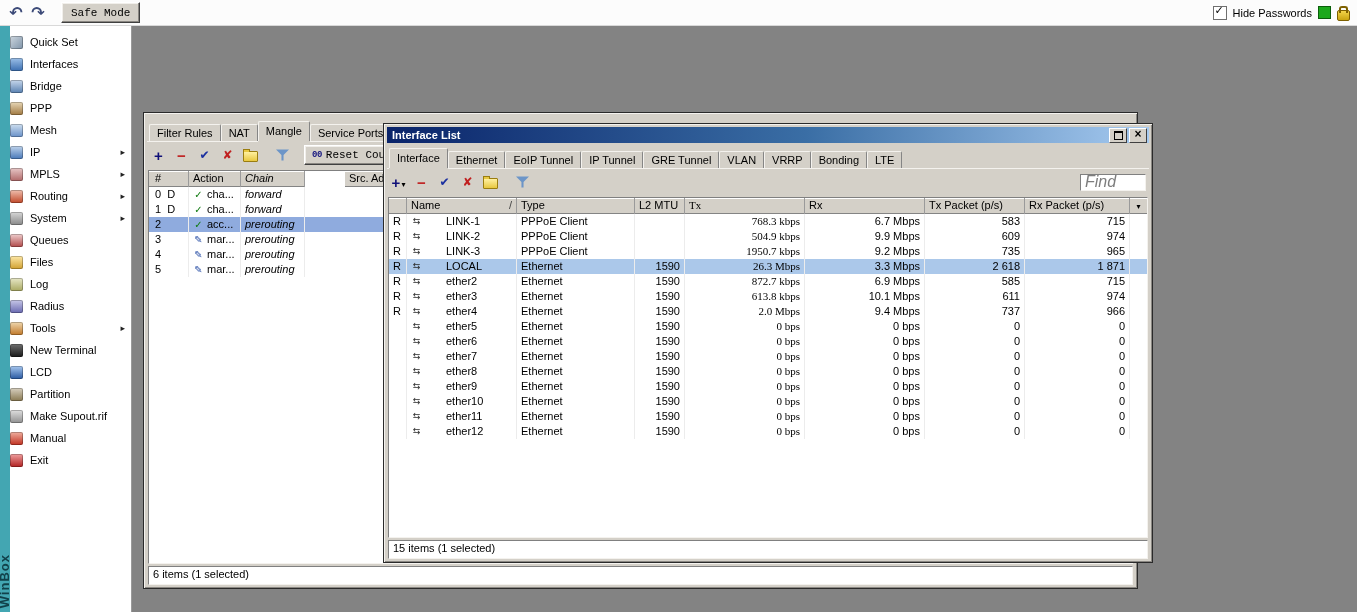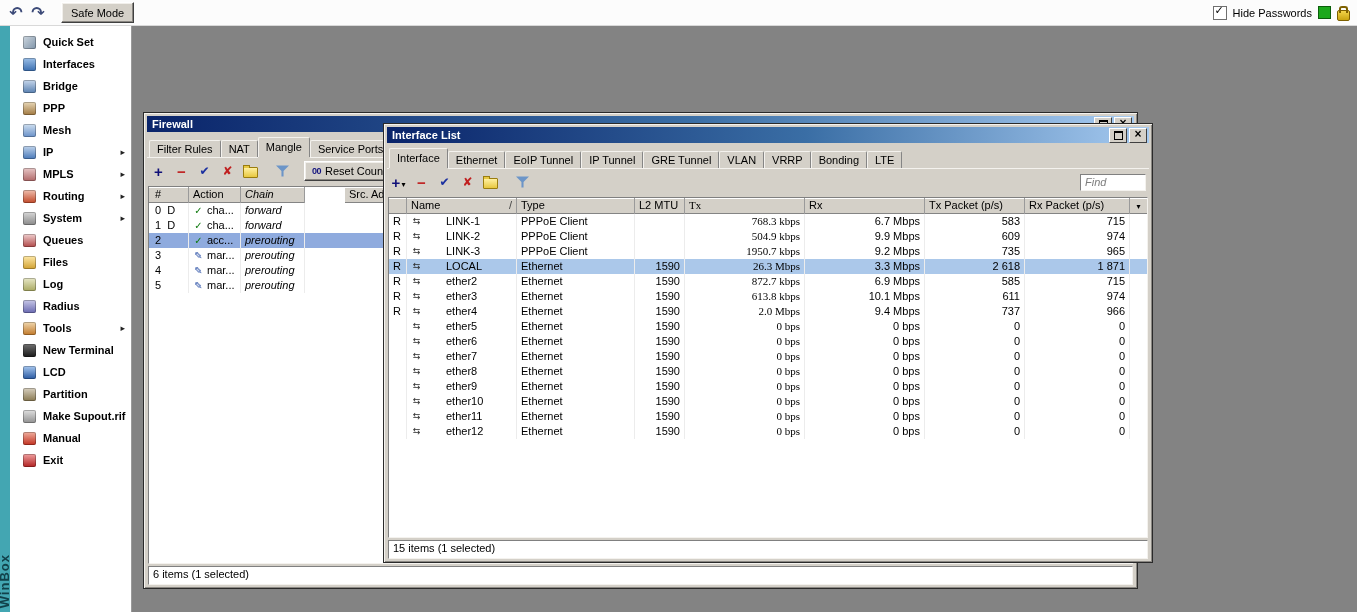--- a/index.html
+++ b/index.html
@@ -6,38 +6,38 @@
   #screen{position:relative;width:1357px;height:612px;background:#838383;overflow:hidden;
           font-family:"Liberation Sans","DejaVu Sans",sans-serif;font-size:11px;color:#000;}
 
   
   #main-toolbar{position:absolute;left:0;top:0;width:100%;height:26px;background:#FCFCFC;
     border-bottom:1px solid #d9d9d9;display:flex;align-items:center;padding:0 5px;box-sizing:border-box;z-index:60;}
   .flatbtn{width:22px;height:20px;display:flex;align-items:center;justify-content:center;
     color:#3c4a78;font-size:16px;font-weight:bold;}
   .btn3d{background:#D4D0C8;border:1px solid #404040;border-top-color:#fff;border-left-color:#fff;
     box-shadow:inset -1px -1px 0 #8a8782,inset 1px 1px 0 #f1efeb;font-size:11px;
-    font-family:Liberation Sans, sans-serif;display:inline-flex;align-items:center;justify-content:center;color:#000;}
+    font-family:Liberation Mono, monospace;display:inline-flex;align-items:center;justify-content:center;color:#000;}
   #safe-mode-btn{margin-left:12px;height:21px;padding:0 9px;}
   #tb-right{margin-left:auto;display:flex;align-items:center;gap:6px;padding-right:2px;}
   .cb{width:12px;height:12px;background:#fff;border:1px solid #6f6f6f;position:relative;flex:none;}
   .cb.checked::after{content:"✓";position:absolute;left:1px;top:-3px;font-size:11px;font-weight:bold;color:#000;}
   .green-ind{width:11px;height:11px;background:#1CA81C;border:1px solid #0A5E0A;flex:none;}
   .padlock{position:relative;width:11px;height:9px;background:linear-gradient(#F2D44A,#C9A410);
     border:1px solid #7d6000;border-radius:2px;margin-top:5px;flex:none;}
   .padlock::before{content:"";position:absolute;left:1px;top:-5px;width:5px;height:5px;
     border:2px solid #7d6000;border-bottom:none;border-radius:3px 3px 0 0;}
 
   
   #teal-strip{position:absolute;left:0;top:26px;width:10px;bottom:0;background:#43A6B2;z-index:20;}
   #brand{position:absolute;left:-3px;bottom:4px;writing-mode:vertical-rl;transform:rotate(180deg);
     font-size:13px;font-weight:bold;letter-spacing:1px;color:#11414a;}
   #sidebar{position:absolute;left:10px;top:26px;width:122px;bottom:0;background:#fff;
     border-right:1px solid #9a9a9a;padding-top:5px;box-sizing:border-box;z-index:20;}
-  .sb-item{height:22px;display:flex;align-items:center;padding-left:13px;gap:7px;position:relative;font-weight:bold;}
+  .sb-item{height:22px;display:flex;align-items:center;gap:7px;position:relative;}
   .sb-icon{width:13px;height:13px;border-radius:2px;box-shadow:inset 0 0 0 1px rgba(0,0,0,.25);flex:none;}
   .arrow{position:absolute;right:6px;font-size:9px;color:#222;visibility:hidden;}
   .arrow.show{visibility:visible;}
   .quickset-icon{background:linear-gradient(135deg,#cfd8e0,#7e93a8);}
   .interfaces-icon{background:linear-gradient(#9cc0e8,#3a6eb0);}
   .bridge-icon{background:linear-gradient(#c8d8ec,#5880b0);}
   .ppp-icon{background:linear-gradient(#e8d8b8,#a07840);}
   .mesh-icon{background:linear-gradient(#d0e0f0,#6890c8);}
   .ip-icon{background:linear-gradient(#c0d4ec,#4878b8);}
   .mpls-icon{background:linear-gradient(#e8c8c8,#b06868);}
@@ -83,21 +83,21 @@
   .folder{width:13px;height:9px;background:linear-gradient(#FFF0A0,#E8C840);border:1px solid #9a7d10;
     border-radius:1px;position:relative;margin-top:3px;}
   .folder::before{content:"";position:absolute;top:-3px;left:-1px;width:5px;height:2px;background:#E8C840;
     border:1px solid #9a7d10;border-bottom:none;}
   .funnel{width:13px;height:12px;background:#6C95C8;
     clip-path:polygon(0% 4%,100% 4%,58% 50%,58% 96%,42% 96%,42% 50%);}
   .sep{width:7px;flex:none;}
   .zeros{font-size:9px;font-weight:bold;color:#15157F;margin-right:4px;letter-spacing:-.5px;}
   .reset-btn{height:20px;padding:8px 7px;white-space:nowrap;}
   .find-box{margin-left:auto;margin-right:2px;width:66px;height:17px;border:1px solid #808080;
-    border-bottom-color:#f4f2ee;border-right-color:#f4f2ee;background:#fff;font-size:11px;
+    border-bottom-color:#f4f2ee;border-right-color:#f4f2ee;background:#fff;font-size:16px;
     padding:0 4px;box-sizing:border-box;font-family:inherit;}
   .find-box::placeholder{color:#7d7d7d;font-style:italic;}
 
   
   .lv{flex:1;margin:2px 1px 0;background:#fff;border:1px solid #808080;border-bottom-color:#f4f2ee;
     border-right-color:#f4f2ee;display:flex;flex-direction:column;overflow:hidden;}
   .lv-head{flex:none;display:flex;height:16px;}
   .h{background:#D4D0C8;border-right:1px solid #9a9a9a;box-shadow:inset 0 1px 0 #fff,inset 0 -1px 0 #848484;
     padding:0 4px;line-height:15px;white-space:nowrap;overflow:hidden;box-sizing:border-box;flex:none;display:flex;}
   .h .sort{margin-left:auto;color:#444;}
@@ -277,31 +277,20 @@
       </div>
 
       <div class="sb-item">
         <span class="sb-icon exit-icon"></span>
         <span class="sb-label">Exit</span>
 
       </div>
     </div>
 
   <div id="fw-window" class="win">
-    <div class="titlebar">
-      <span>Firewall</span>
-      <span class="tb-sp">
-        <span class="tb-btn">
-            <span class="maxg"></span>
-          </span>
-        <span class="tb-btn">
-            <span class="closeg">×</span>
-          </span>
-      </span>
-    </div>
     <div class="tabs">
 
         <div class="tab">Filter Rules</div>
 
         <div class="tab">NAT</div>
 
         <div class="tab active">Mangle</div>
 
         <div class="tab">Service Ports</div>
 

